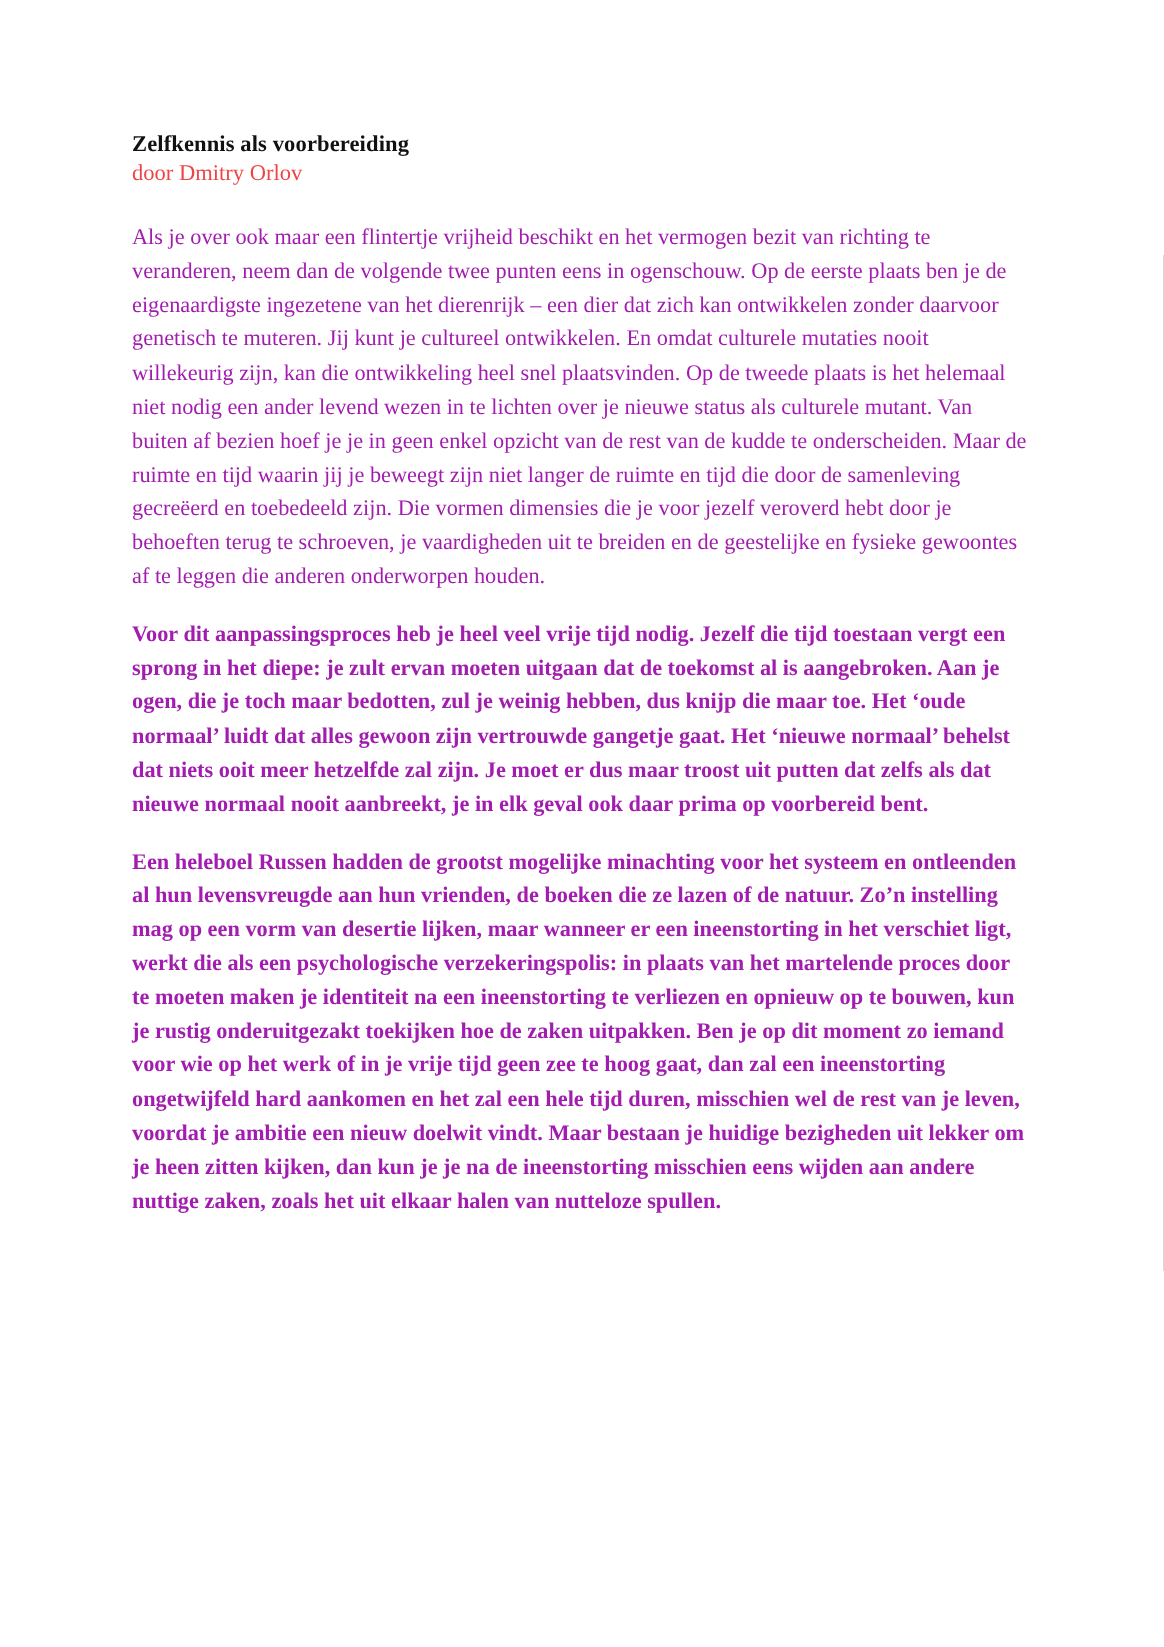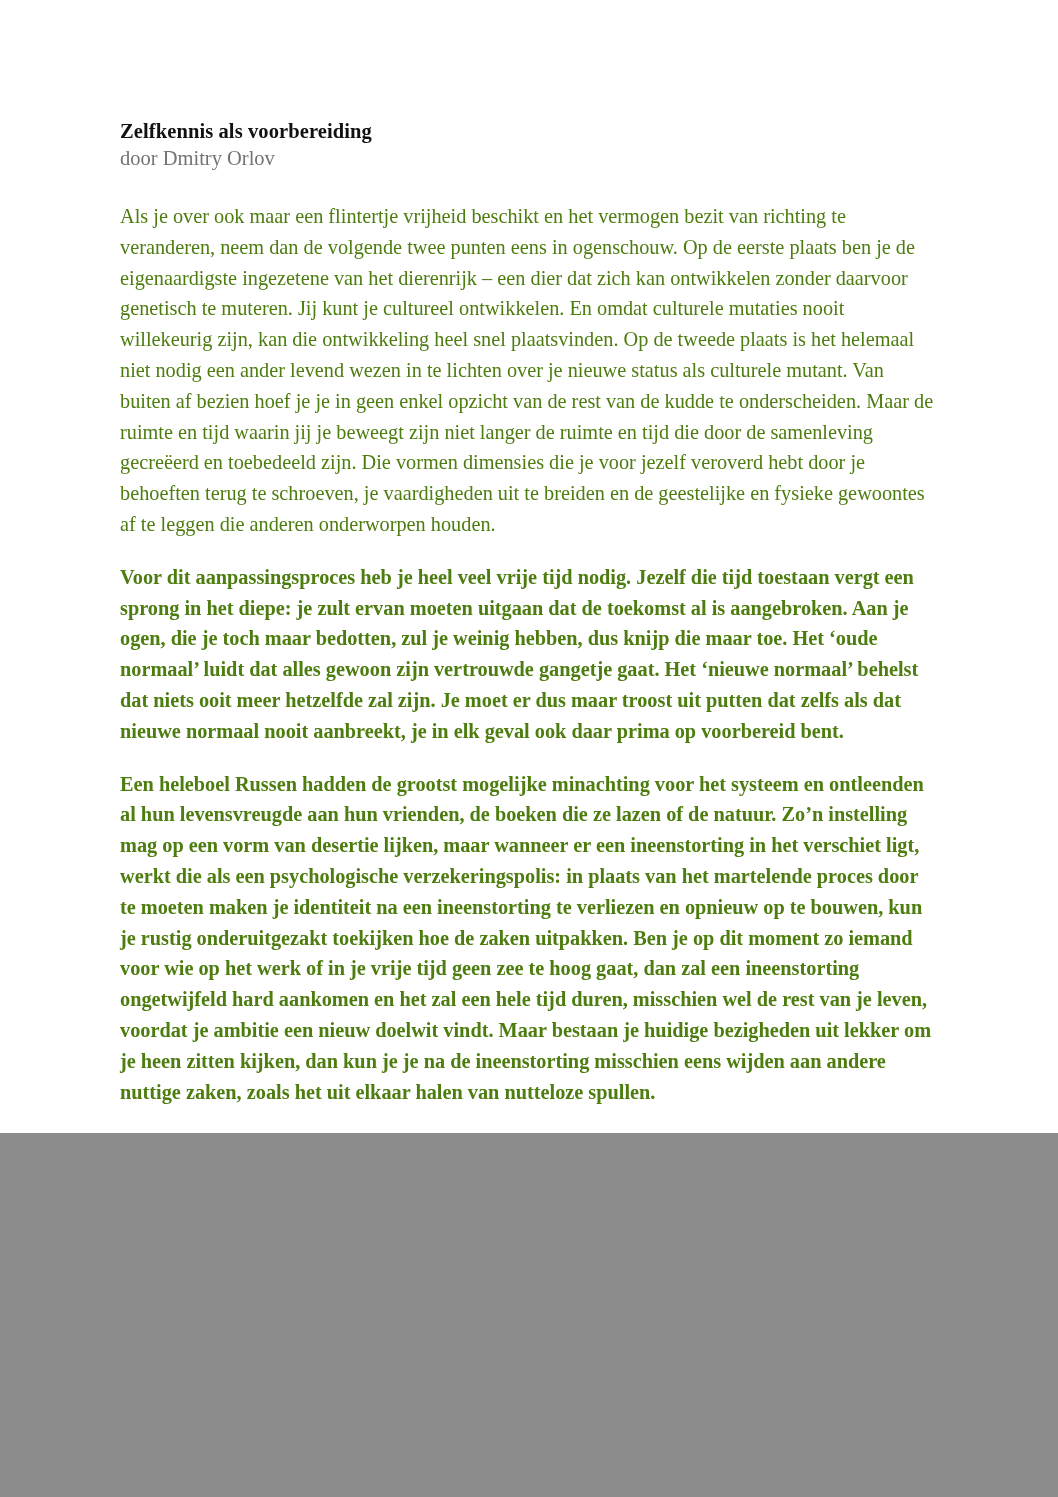--- a/index.html
+++ b/index.html
@@ -5,21 +5,21 @@
   html, body {
     margin: 0;
     padding: 0;
     background: #8c8c8c;
   }
   body {
     font-family: "Liberation Serif", serif;
   }
   .page {
     width: 1058px;
-    height: 1133px;
+    height: 1497px;
     background: #ffffff;
     margin: 0 auto;
     position: relative;
     box-sizing: border-box;
     overflow: hidden;
   }
   .content {
     position: absolute;
     left: 120px;
     top: 118px;
@@ -31,28 +31,28 @@
     font-size: 20.5px;
     line-height: 27px;
     color: #111111;
     letter-spacing: 0.1px;
     margin: 0;
   }
   .doc-byline {
     font-family: "Liberation Serif", serif;
     font-size: 20.5px;
     line-height: 27px;
-    color: #737373;
+    color: #ef4444;
     margin: 0 0 0 0;
   }
   .para {
     font-family: "Liberation Serif", serif;
     font-size: 20.3px;
     line-height: 30.8px;
-    color: #4d7c0f;
+    color: #a21caf;
     text-align: left;
     margin: 0;
     hyphens: none;
   }
   .para + .para {
     margin-top: 22px;
     font-weight: bold;
   }
   .first-para {
     margin-top: 29px;

